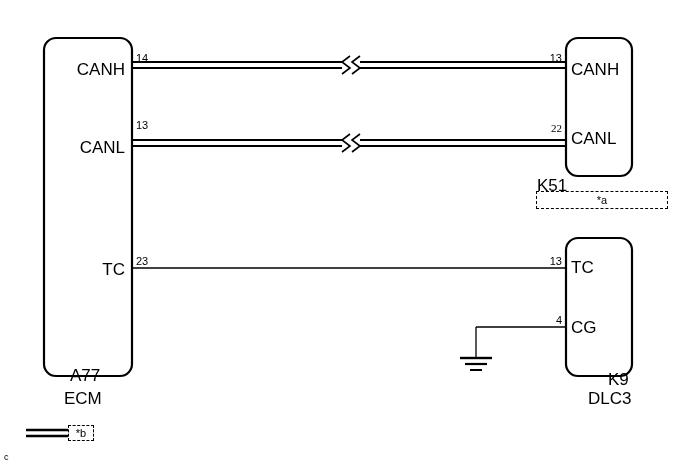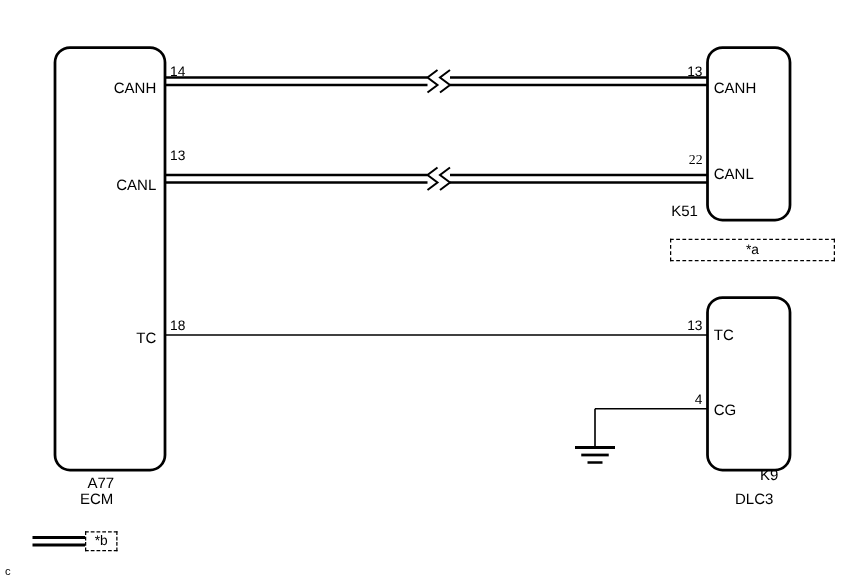--- a/index.html
+++ b/index.html
@@ -18,21 +18,21 @@
     overflow: hidden;
   }
   #diagram-svg {
     position: absolute;
     left: 0;
     top: 0;
   }
   .lbl {
     position: absolute;
     font-family: "Liberation Sans", sans-serif;
-    font-size: 12px;
+    font-size: 17px;
     color: #000000;
     white-space: nowrap;
     line-height: 12px;
   }
   .lbl-sm {
     font-size: 11px;
   }
   .lbl-xs {
     font-size: 9px;
   }
@@ -109,32 +109,32 @@
     </g>
   </svg>
 
   <div class="lbl anchor-end" style="left:125px; top:64px;">CANH</div>
   <div class="lbl lbl-sm" style="left:136px; top:52px;">14</div>
 
   <div class="lbl anchor-end" style="left:125px; top:142px;">CANL</div>
   <div class="lbl lbl-sm" style="left:136px; top:119px;">13</div>
 
   <div class="lbl anchor-end" style="left:125px; top:264px;">TC</div>
-  <div class="lbl lbl-sm" style="left:136px; top:255px;">18</div>
+  <div class="lbl lbl-sm" style="left:136px; top:255px;">23</div>
 
-  <div class="lbl" style="left:70px; top:380px;">A77</div>
+  <div class="lbl" style="left:70px; top:370px;">A77</div>
   <div class="lbl" style="left:64px; top:393px;">ECM</div>
 
   <div class="lbl" style="left:571px; top:64px;">CANH</div>
   <div class="lbl lbl-sm anchor-end" style="left:562px; top:52px;">13</div>
 
   <div class="lbl" style="left:571px; top:133px;">CANL</div>
   <div class="lbl lbl-sm anchor-end" style="left:562px; top:122px;font-family:Liberation Serif, serif;">22</div>
 
-  <div class="lbl" style="left:537px; top:163px;">K51</div>
+  <div class="lbl" style="left:537px; top:180px;">K51</div>
 
   <div class="callout-box" style="left:536px; top:191px; width:132px; height:18px;">
     <div class="callout-inner">*a</div>
   </div>
 
   <div class="lbl" style="left:571px; top:262px;">TC</div>
   <div class="lbl lbl-sm anchor-end" style="left:562px; top:255px;">13</div>
 
   <div class="lbl" style="left:571px; top:322px;">CG</div>
   <div class="lbl lbl-sm anchor-end" style="left:562px; top:314px;">4</div>

